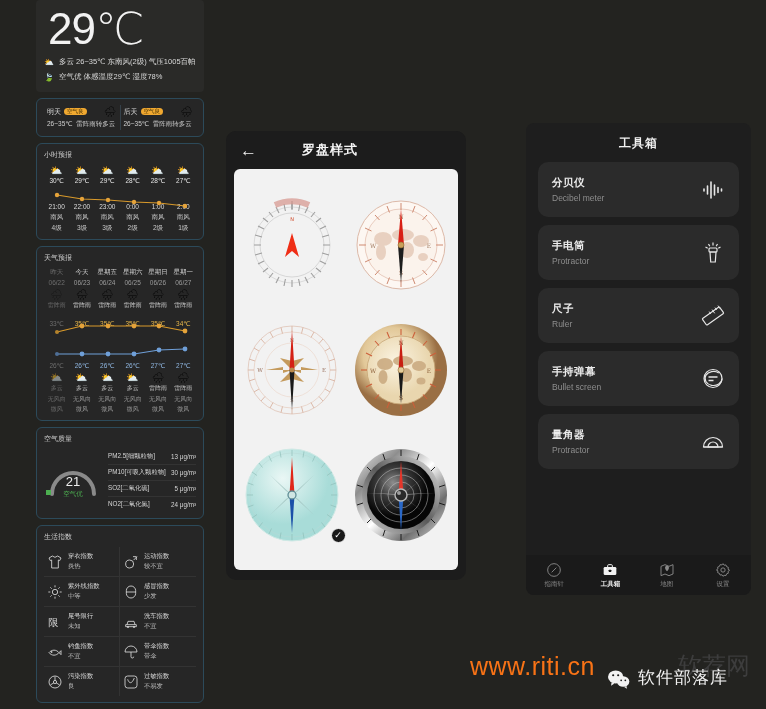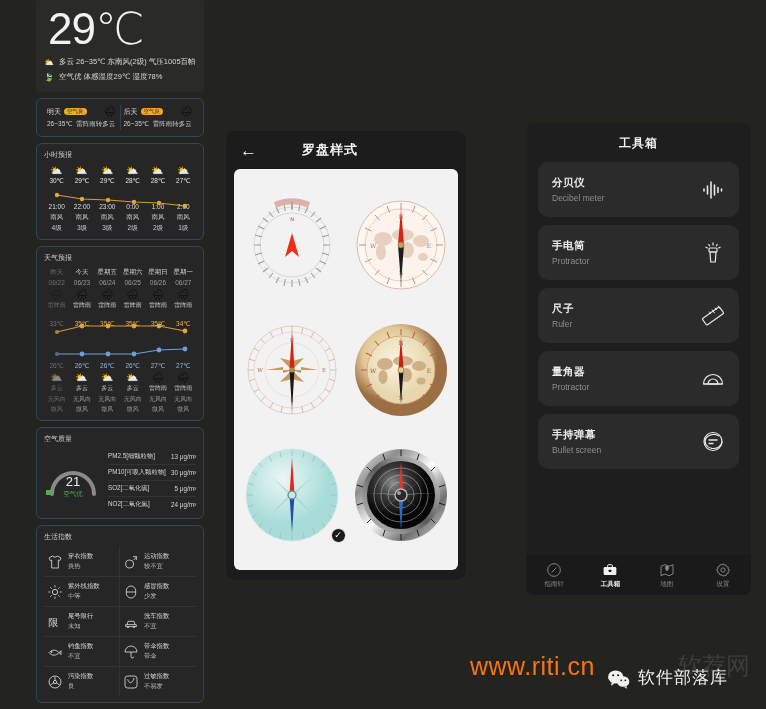--- a/index.html
+++ b/index.html
@@ -906,39 +906,39 @@
       <svg class="tb-ico" viewBox="0 0 24 24" fill="none" stroke="currentColor" stroke-width="1.2">
         <rect x="1.5" y="8" width="21" height="8" rx="1" transform="rotate(-35 12 12)"></rect>
         <g stroke-width="1">
           <path d="M8.2 7.6l1.6 2.3M11.1 5.6l2.6 3.7M14 3.6l1.6 2.3M17 1.6l2.6 3.7"></path>
         </g>
       </svg>
     </div>
 
     <div class="tb-item">
       <div class="tb-txt">
+        <div class="tb-cn">手持弹幕</div>
+        <div class="tb-en">Bullet screen</div>
+      </div>
+      <svg class="tb-ico" viewBox="0 0 24 24" fill="none" stroke="currentColor" stroke-width="1.2">
+        <path d="M21 11.5a8.5 7 0 1 1-3.2-5.5"></path>
+        <circle cx="12" cy="11.5" r="9" fill="none"></circle>
+        <path d="M7.5 10h9M7.5 13.5h5" stroke-width="1.4"></path>
+      </svg>
+    </div>
+
+    <div class="tb-item">
+      <div class="tb-txt">
         <div class="tb-cn">量角器</div>
         <div class="tb-en">Protractor</div>
       </div>
       <svg class="tb-ico" viewBox="0 0 24 24" fill="none" stroke="currentColor" stroke-width="1.2">
         <path d="M2.5 17a9.5 9.5 0 0 1 19 0z"></path>
           <path d="M7 17a5 5 0 0 1 10 0z"></path>
           <path d="M2.5 17h19"></path>
-      </svg>
-    </div>
-
-    <div class="tb-item">
-      <div class="tb-txt">
-        <div class="tb-cn">手持弹幕</div>
-        <div class="tb-en">Bullet screen</div>
-      </div>
-      <svg class="tb-ico" viewBox="0 0 24 24" fill="none" stroke="currentColor" stroke-width="1.2">
-        <path d="M21 11.5a8.5 7 0 1 1-3.2-5.5"></path>
-        <circle cx="12" cy="11.5" r="9" fill="none"></circle>
-        <path d="M7.5 10h9M7.5 13.5h5" stroke-width="1.4"></path>
       </svg>
     </div>
   </div>
 
   <div class="tb-nav">
     <div class="nav-item">
       <svg class="nav-ico" viewBox="0 0 24 24" fill="none" stroke="currentColor" stroke-width="1.4">
         <circle cx="12" cy="12" r="9.5"></circle>
           <path d="M15.5 8.5l-7 7"></path>
       </svg>

